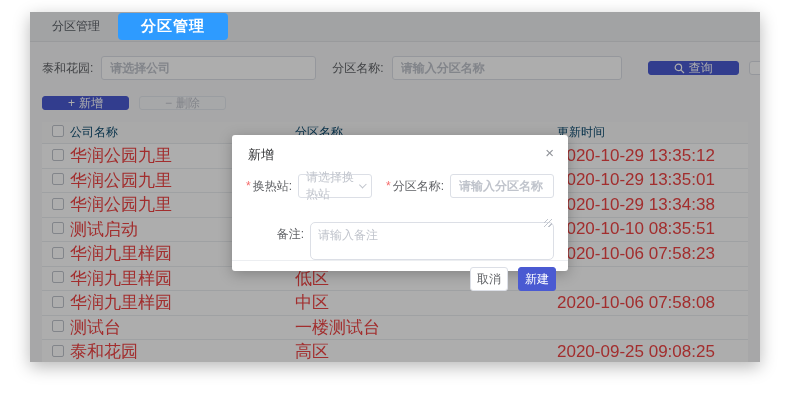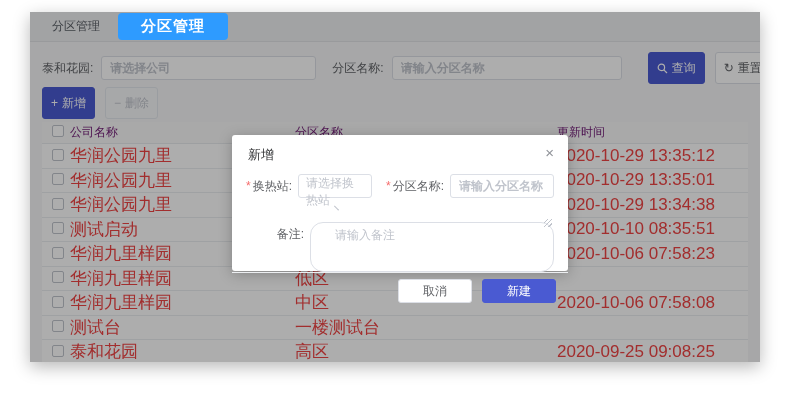--- a/index.html
+++ b/index.html
@@ -16,35 +16,35 @@
   .content { padding:10px 12px 0; }
 
   
   .filter-bar { display:flex; align-items:center; height:32px; margin-bottom:6px; }
   .filter-bar label { font-size:12px; color:#606266; margin-right:8px; white-space:nowrap; }
   .txt-input { height:24px; border:1px solid #dcdfe6; border-radius:3px; background:#fff;
     font-size:12px; color:#606266; padding:0 8px; outline:none;
     font-family:"Liberation Sans","DejaVu Sans",sans-serif;font-weight:bold; }
   .txt-input::placeholder { color:#c0c4cc; }
   .f-item { display:flex; align-items:center; }
-  .btn { height:32px; display:inline-flex; align-items:center; justify-content:center;
-    border-radius:3px; font-size:12px; padding:0 8px; cursor:pointer;
+  .btn { height:14px; display:inline-flex; align-items:center; justify-content:center;
+    border-radius:3px; font-size:12px; padding:0 25px; cursor:pointer;
     border:1px solid #dcdfe6; background:#fff; color:#606266; gap:4px; white-space:nowrap; }
   .btn.primary { background:#4a5ad2; border-color:#4a5ad2; color:#fff; }
   .btn.disabled { background:#f7f8fa; border-color:#e4e7ed; color:#c0c4cc; cursor:default; }
   .btn .glyph { font-size:12px; line-height:1; }
 
   
   .toolbar { display:flex; align-items:center; gap:10px; height:26px; margin-bottom:6px; }
 
   
   .table { background:#fff; }
   .trow { display:grid; grid-template-columns:28px 225px 262px 1fr; align-items:center; }
   .thead { height:22px; background:#fafafa; border-bottom:1px solid #e8eaed; }
-  .thead .cell { font-size:12px; color:#701a75; }
+  .thead .cell { font-size:12px; color:#0c4a6e; }
   .tbody .trow { height:24.5px; border-bottom:1px solid #ebeef0; background:#fff; }
   .cell { font-size:17px; color:#ef4444; overflow:hidden; white-space:nowrap; }
   .cb { width:12px; height:12px; border:1px solid #c0c4cc; border-radius:2px; background:#fff;
     display:inline-block; margin-left:10px; cursor:pointer; }
 
   
   .overlay { position:absolute; inset:0; background:rgba(0,0,0,.32); z-index:10; }
 
   
   .modal { position:absolute; left:232px; top:135px; width:336px; height:136px; z-index:20;
@@ -54,35 +54,35 @@
   .modal-title { font-size:13px; color:#303133; }
   .modal-close { position:absolute; right:12px; top:8px; font-size:15px; color:#909399;
     background:none; border:none; cursor:pointer; line-height:1; padding:2px; }
   .modal-body { padding:4px 14px 0; flex:1; }
   .form-row { display:flex; align-items:flex-start; }
   .form-row + .form-row { margin-top:24px; }
   .req { color:#f56c6c; font-size:12px; margin-right:2px; }
   .f-label { font-size:12px; color:#606266; white-space:nowrap; }
   .lbl-col { width:58px; display:flex; justify-content:flex-end; align-items:center; height:24px; margin-right:6px; }
   .select-box { width:104px; height:24px; border:1px solid #dcdfe6; border-radius:3px; background:#fff;
-    display:flex; align-items:center; justify-content:space-between; padding:0 7px; cursor:pointer;flex-direction:column; }
+    display:flex; align-items:center; justify-content:space-between; padding:0 7px; cursor:pointer; }
   .select-box .ph { font-size:12px; color:#c0c4cc; }
   .chev { width:6px; height:6px; border-right:1px solid #c0c4cc; border-bottom:1px solid #c0c4cc;
     transform:rotate(45deg) translateY(-2px); }
   .lbl2 { display:flex; align-items:center; height:24px; margin:0 6px 0 14px; }
   .mini-input { width:104px; }
-  .remark-area { flex:1; height:50px; border:1px solid #dcdfe6; border-radius:13px; resize:none;
-    font-size:12px; color:#606266; padding:4px 24px; outline:none;
+  .remark-area { flex:1; height:38px; border:1px solid #dcdfe6; border-radius:5px; resize:none;
+    font-size:12px; color:#606266; padding:4px 7px; outline:none;
     font-family:"Liberation Sans","DejaVu Sans",sans-serif; }
   .remark-area::placeholder { color:#c0c4cc; }
   .resize-grip { position:absolute; right:16px; bottom:44px; width:8px; height:8px;
     background:repeating-linear-gradient(-45deg, transparent 0 2px, #c0c4cc 2px 3px); pointer-events:none; }
   .modal-footer { border-top:1px solid #eceef1; padding:6px 12px; display:flex;
     justify-content:flex-end; align-items:center; gap:10px; }
-  .btn.sm { height:24px; padding:0 24px; }
+  .btn.sm { height:24px; padding:0 6px; }
 
   
   .badge { position:absolute; left:118px; top:13px; width:110px; height:27px; z-index:30;
     background:#2e9bff; border-radius:4px; color:#fff; font-size:15px; font-weight:bold;
     display:flex; align-items:center; justify-content:center; letter-spacing:1px; }
 
   .search-svg { width:11px; height:11px; display:block; }
 </style>
 </head>
 <body>

